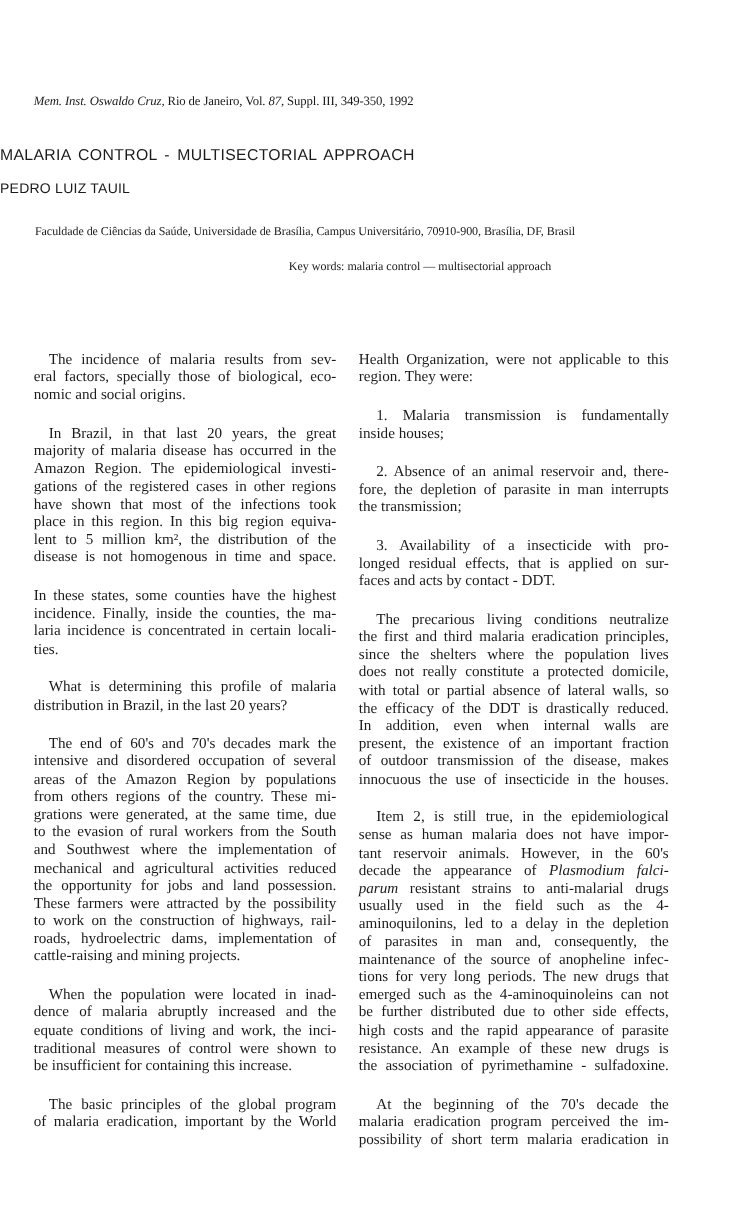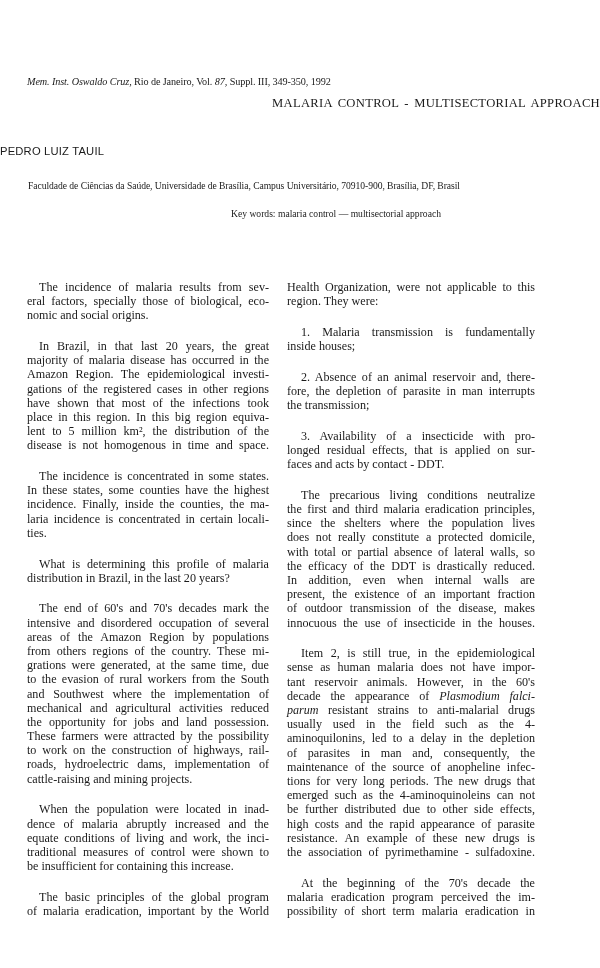--- a/index.html
+++ b/index.html
@@ -1,22 +1,22 @@
 <!DOCTYPE html>
 <html><head>
 <meta charset="utf-8">
 <style>
   html, body { margin: 0; padding: 0; background: #ffffff; }
   body { width: 600px; height: 968px; position: relative; overflow: hidden;
          font-family: "Liberation Serif", "DejaVu Serif", serif; color: #1a1a1a; }
   .page { position: absolute; left: 0; top: 0; width: 565px; height: 968px; }
   .citation { position: absolute; left: 27px; top: 76px; font-size: 10.2px; white-space: nowrap; letter-spacing: -0.1px; }
   .citation i { font-style: italic; }
-  .title { position: absolute; left: 0; width: 600px; top: 96px; text-align: right;
-           font-family: Liberation Serif, serif; font-size: 12.6px; letter-spacing: 0.3px; word-spacing: 2px; }
+  .title { position: absolute; left: 0; width: 600px; top: 117px; text-align: left;
+           font-family: Liberation Sans, sans-serif; font-size: 12.6px; letter-spacing: 0.3px; word-spacing: 2px; }
   .author { position: absolute; left: 0; width: 600px; top: 145px; text-align: left;
             font-family: "Liberation Sans", "DejaVu Sans", sans-serif; font-size: 11.2px; letter-spacing: 0.2px; }
   .affil { position: absolute; left: 28px; top: 180px; font-size: 9.6px; white-space: nowrap; letter-spacing: -0.05px; }
   .keywords { position: absolute; left: 0; width: 600px; top: 208px; text-align: center; font-size: 9.6px; padding-left: 36px; }
   .col { position: absolute; top: 280px; font-size: 12.1px; line-height: 14.2px; }
   .col.left { left: 27px; width: 242px; }
   .col.right { left: 287px; width: 248px; }
   .para { margin: 0 0 16.5px 0; }
   .line { display: block; text-align: justify; text-align-last: justify; white-space: nowrap; height: 14.2px; overflow: visible; }
   .line.last { text-align-last: left; }
@@ -47,21 +47,20 @@
       <span class="line indent">In Brazil, in that last 20 years, the great</span>
       <span class="line">majority of malaria disease has occurred in the</span>
       <span class="line">Amazon Region. The epidemiological investi-</span>
       <span class="line">gations of the registered cases in other regions</span>
       <span class="line">have shown that most of the infections took</span>
       <span class="line">place in this region. In this big region equiva-</span>
       <span class="line">lent to 5 million km², the distribution of the</span>
       <span class="line">disease is not homogenous in time and space.</span>
     </div>
     <div class="para">
-      <span class="line indent">The incidence is concentrated in some states.</span>
       <span class="line">In these states, some counties have the highest</span>
       <span class="line">incidence. Finally, inside the counties, the ma-</span>
       <span class="line">laria incidence is concentrated in certain locali-</span>
       <span class="line last">ties.</span>
     </div>
     <div class="para">
       <span class="line indent">What is determining this profile of malaria</span>
       <span class="line last">distribution in Brazil, in the last 20 years?</span>
     </div>
     <div class="para">

